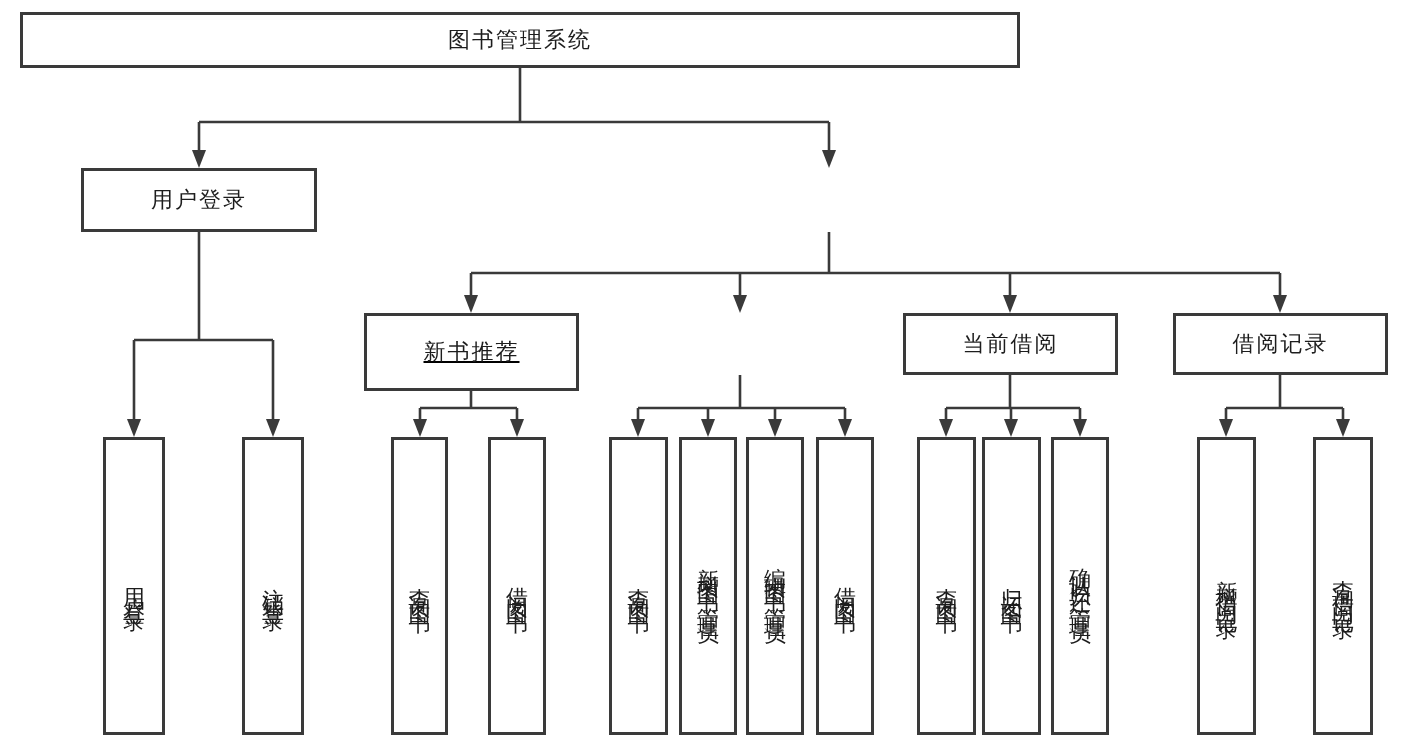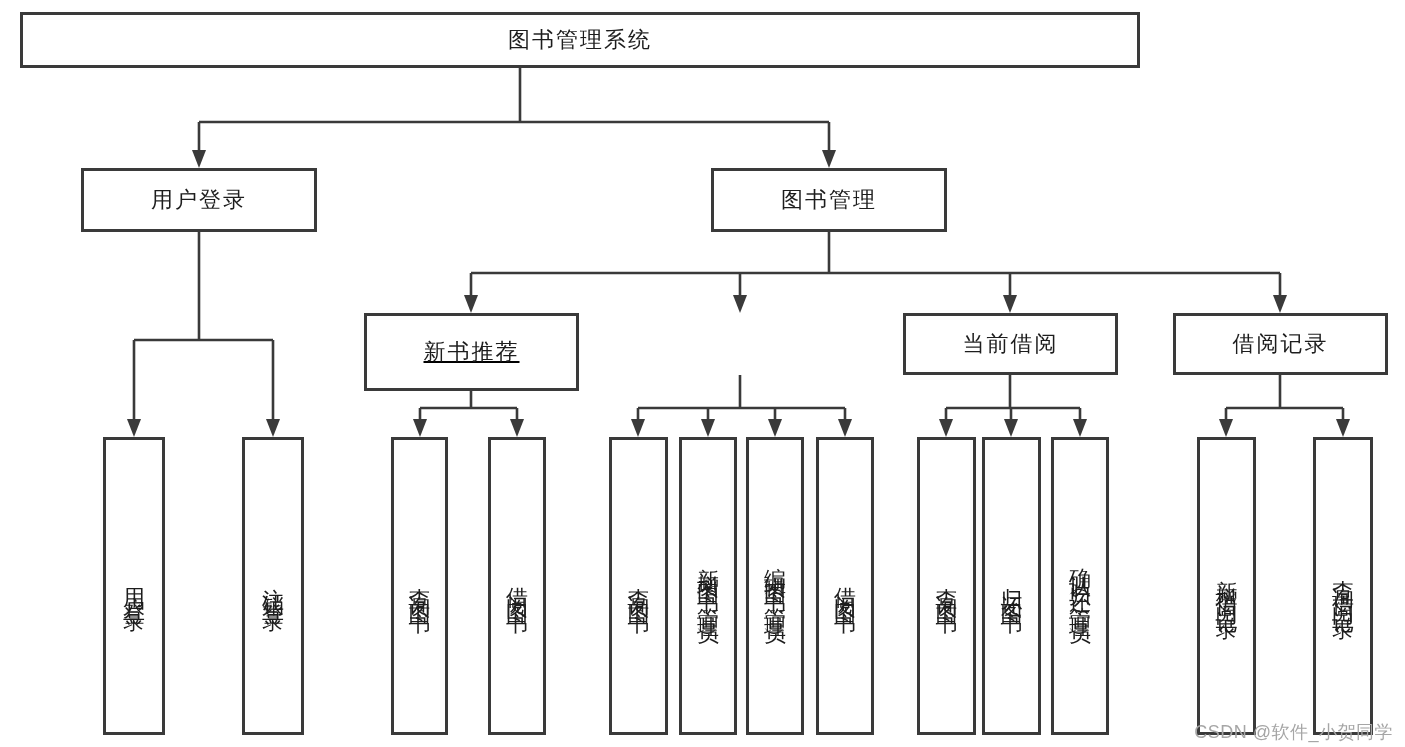--- a/index.html
+++ b/index.html
@@ -108,29 +108,26 @@
     <path d="M1010,375 V408 M946,408 H1080 M946,408 V421 M1011,408 V421 M1080,408 V421"></path>
     <polygon points="939,419 953,419 946,437"></polygon>
     <polygon points="1004,419 1018,419 1011,437"></polygon>
     <polygon points="1073,419 1087,419 1080,437"></polygon>
 
     <path d="M1280,375 V408 M1226,408 H1343 M1226,408 V421 M1343,408 V421"></path>
     <polygon points="1219,419 1233,419 1226,437"></polygon>
     <polygon points="1336,419 1350,419 1343,437"></polygon>
   </svg>
 
-  <div class="box" style="left:20px; top:12px; width:1120px; height:56px;">
+  <div class="box" style="left:20px; top:12px; width:1000px; height:56px;">
     <span class="h-label">图书管理系统</span>
   </div>
 
   <div class="box" style="left:81px; top:168px; width:236px; height:64px;">
     <span class="h-label">用户登录</span>
-  </div>
-  <div class="box" style="left:711px; top:168px; width:236px; height:64px;">
-    <span class="h-label">图书管理</span>
   </div>
 
   <div class="box" style="left:364px; top:313px; width:215px; height:78px;text-decoration:underline;">
     <span class="h-label">新书推荐</span>
   </div>
   <div class="box" style="left:903px; top:313px; width:215px; height:62px;text-align:center;">
     <span class="h-label">当前借阅</span>
   </div>
   <div class="box" style="left:1173px; top:313px; width:215px; height:62px;">
     <span class="h-label">借阅记录</span>
@@ -173,15 +170,14 @@
     <span class="v-label">确认归还（管理员）</span>
   </div>
 
   <div class="box leaf" style="left:1197px; width:59px;">
     <span class="v-label">新增借阅记录</span>
   </div>
   <div class="box leaf" style="left:1313px; width:60px;">
     <span class="v-label">查询借阅记录</span>
   </div>
 
-  <div class="watermark">CSDN @软件_小贺同学</div>
 
 </div>
 
 </body></html>

